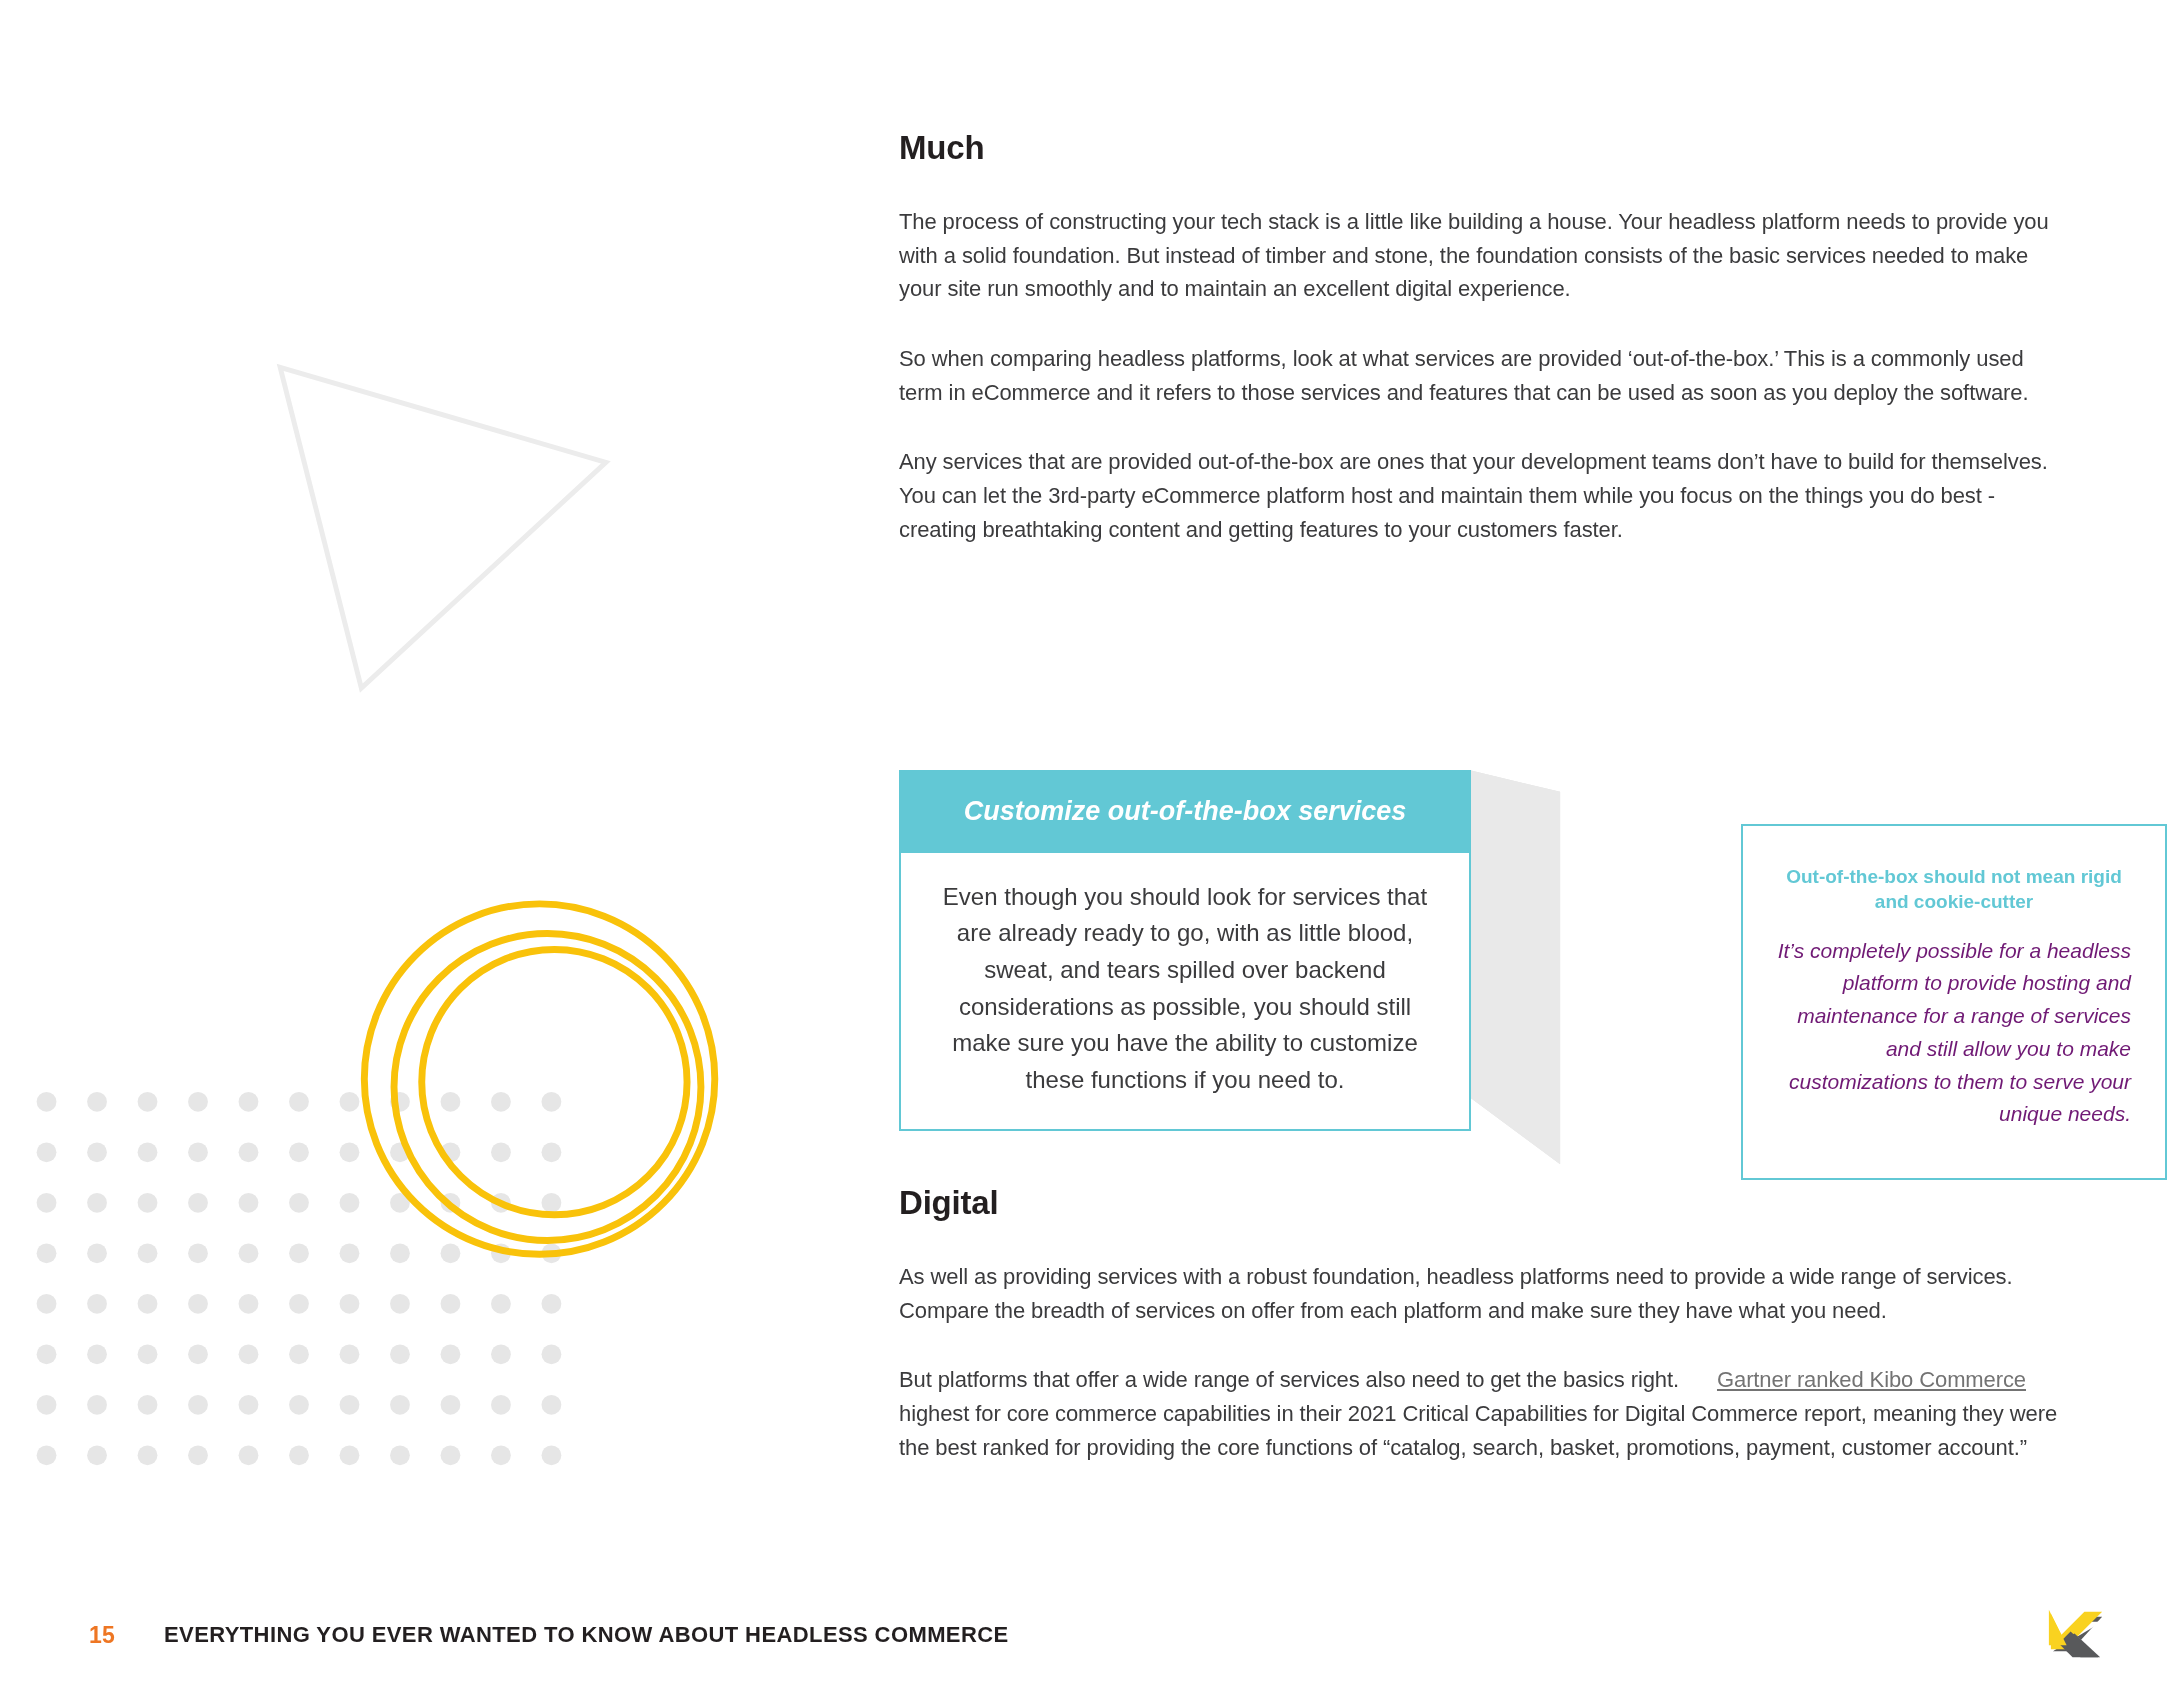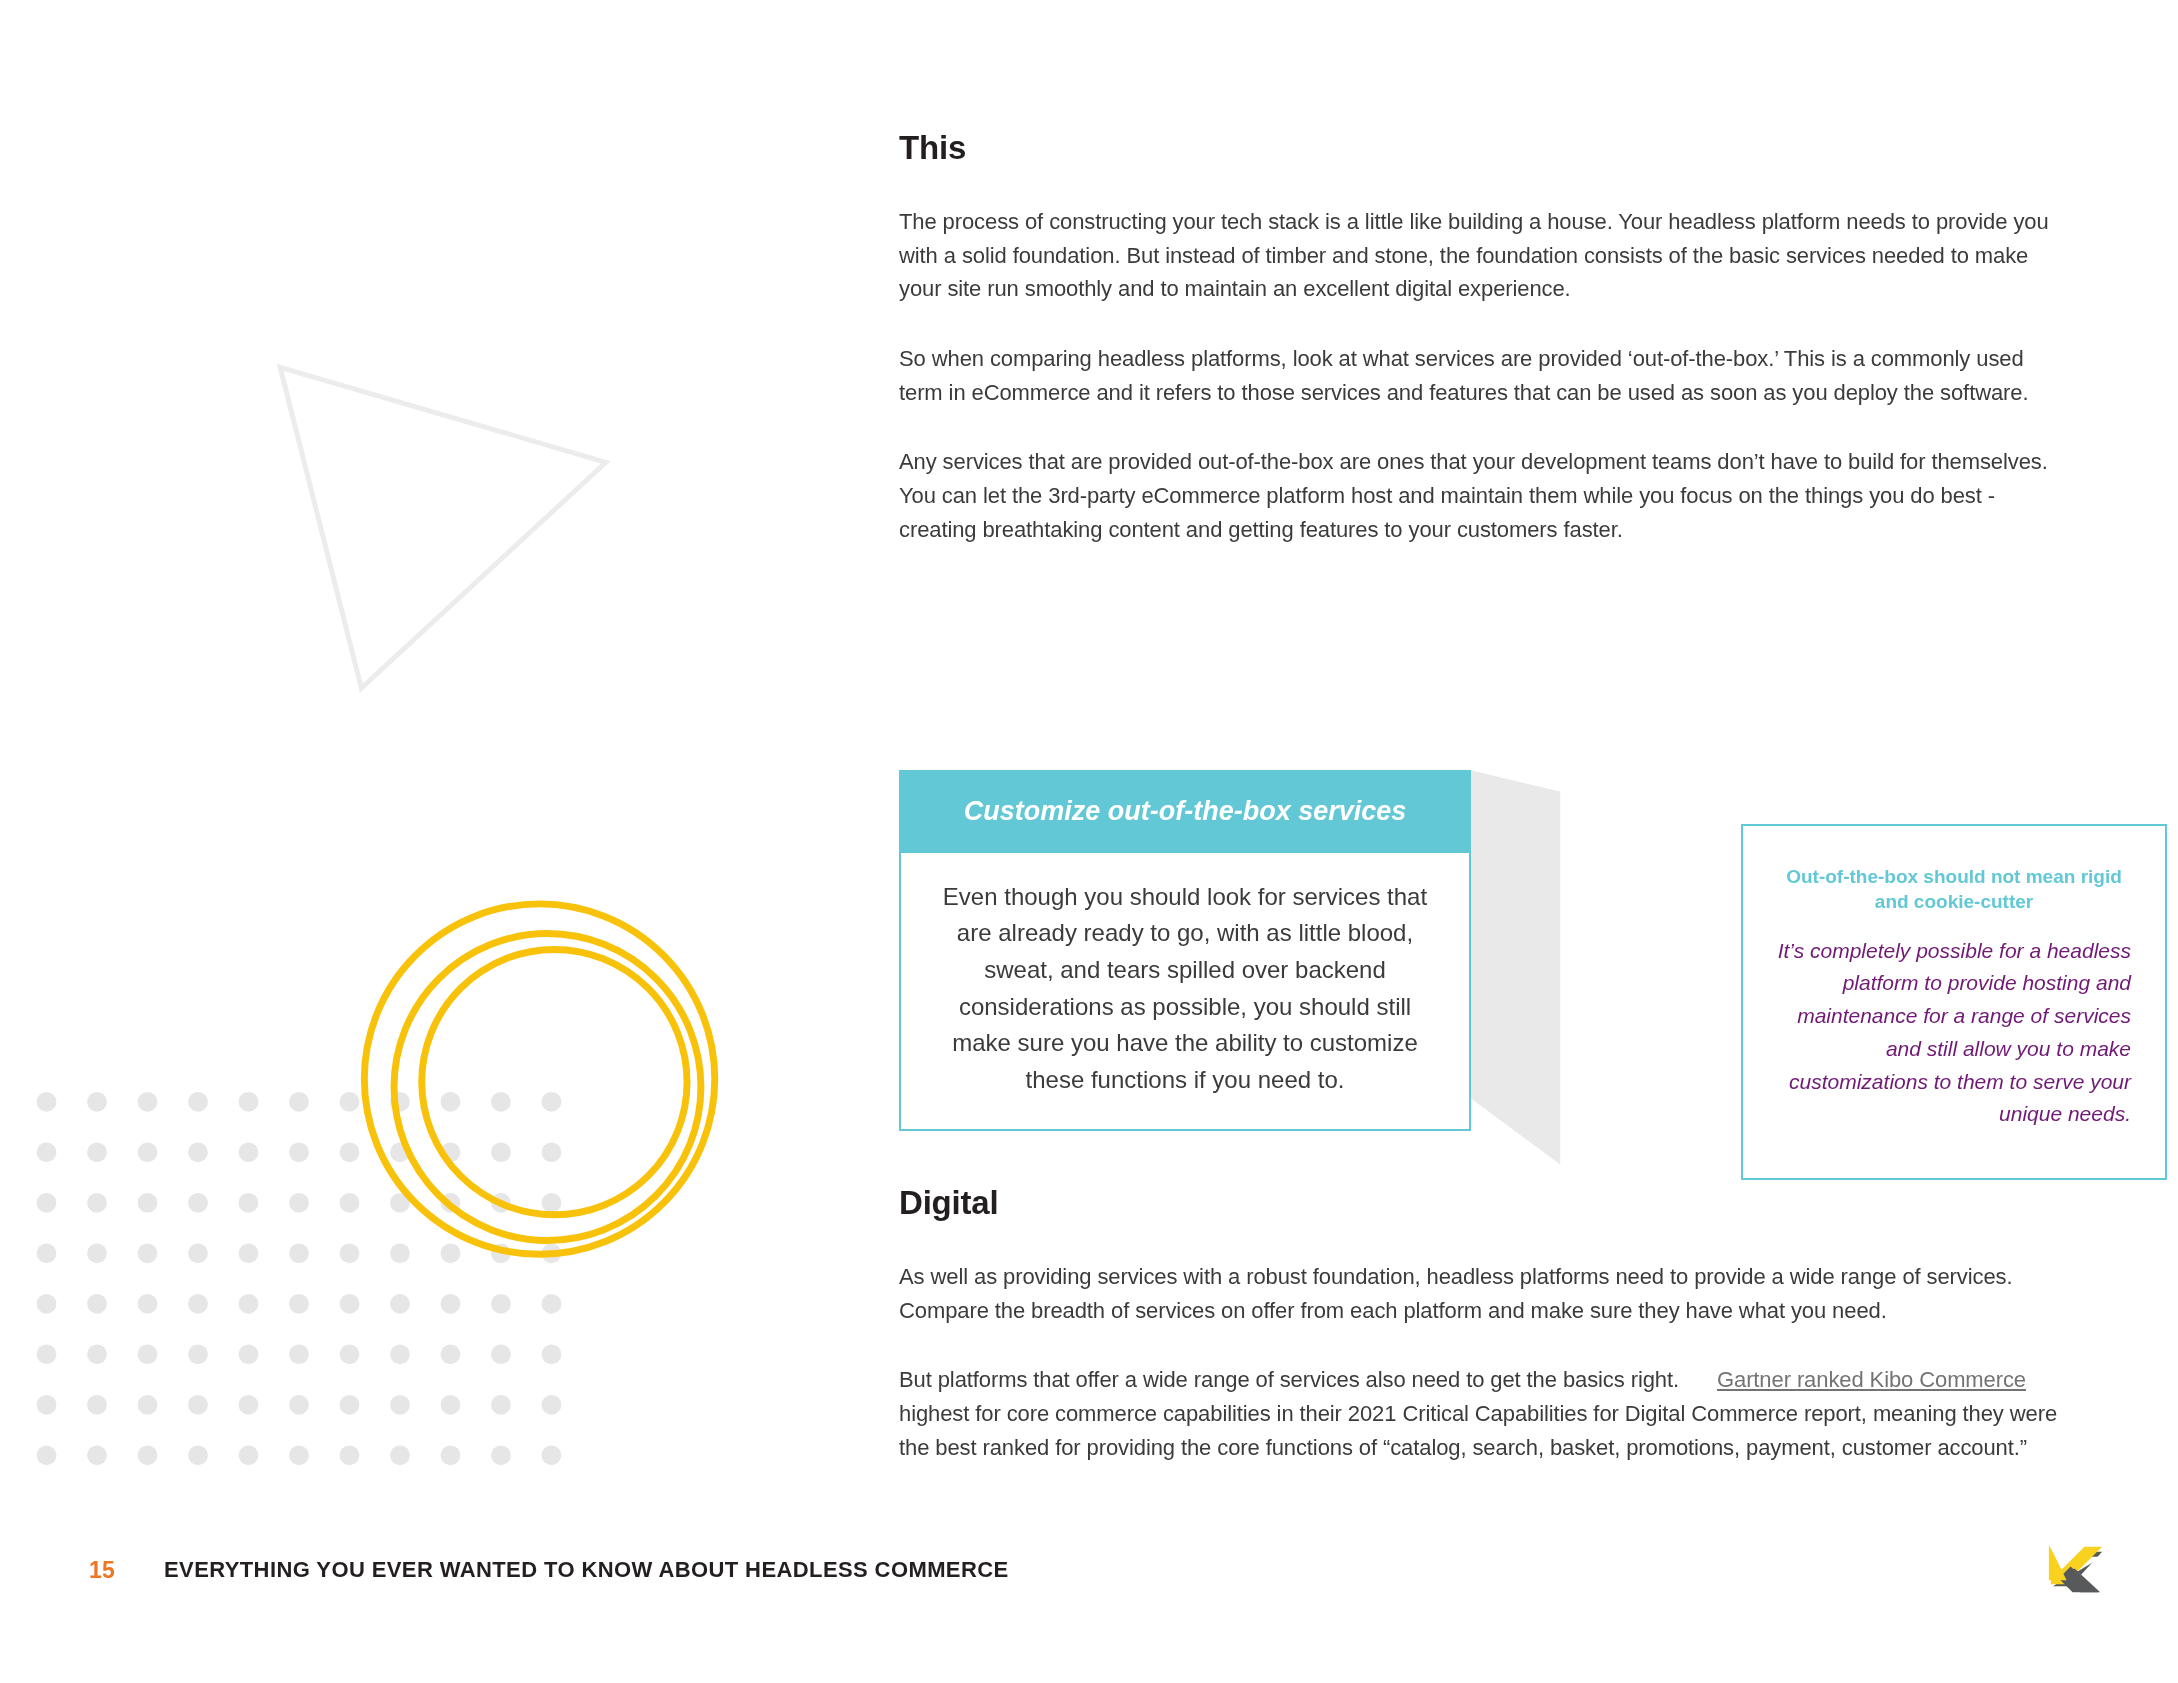--- a/index.html
+++ b/index.html
@@ -133,21 +133,21 @@
     line-height: 1.56;
     color: #701a75;
     font-style: italic;
     text-align: right;
   }
 
   
   .footer {
     position: absolute;
     left: 0;
-    top: 1547px;
+    top: 1612px;
     width: 2178px;
     height: 59px;
   }
   .footer .page-number {
     position: absolute;
     left: 89px;
     top: 10px;
     font-size: 23px;
     font-weight: bold;
     color: #ee7623;
@@ -278,21 +278,21 @@
 
     <g fill="none" stroke="#f9c20a" stroke-width="7">
       <circle cx="545" cy="1090" r="177"></circle>
       <circle cx="553" cy="1098" r="155"></circle>
       <circle cx="560" cy="1093" r="134"></circle>
     </g>
   </svg>
 
   <div class="content">
 
-    <h2 class="section-title">This</h2>
+    <h2 class="section-title">Much</h2>
 
     <p class="body-text">The process of constructing your tech stack is a little like building a house. Your headless platform needs to provide you with a solid foundation. But instead of timber and stone, the foundation consists of the basic services needed to make your site run smoothly and to maintain an excellent digital experience.</p>
     <p class="body-text">So when comparing headless platforms, look at what services are provided ‘out-of-the-box.’ This is a commonly used term in eCommerce and it refers to those services and features that can be used as soon as you deploy the software.</p>
     <p class="body-text">Any services that are provided out-of-the-box are ones that your development teams don’t have to build for themselves. You can let the 3rd-party eCommerce platform host and maintain them while you focus on the things you do best - creating breathtaking content and getting features to your customers faster.</p>
   </div>
 
   <div class="callout-group">
 
     <svg class="ribbon" viewBox="0 0 420 420" width="416" height="416" xmlns="http://www.w3.org/2000/svg">
       <polygon points="0,0 92,22 92,398 0,330" fill="#e4e4e4"></polygon>

